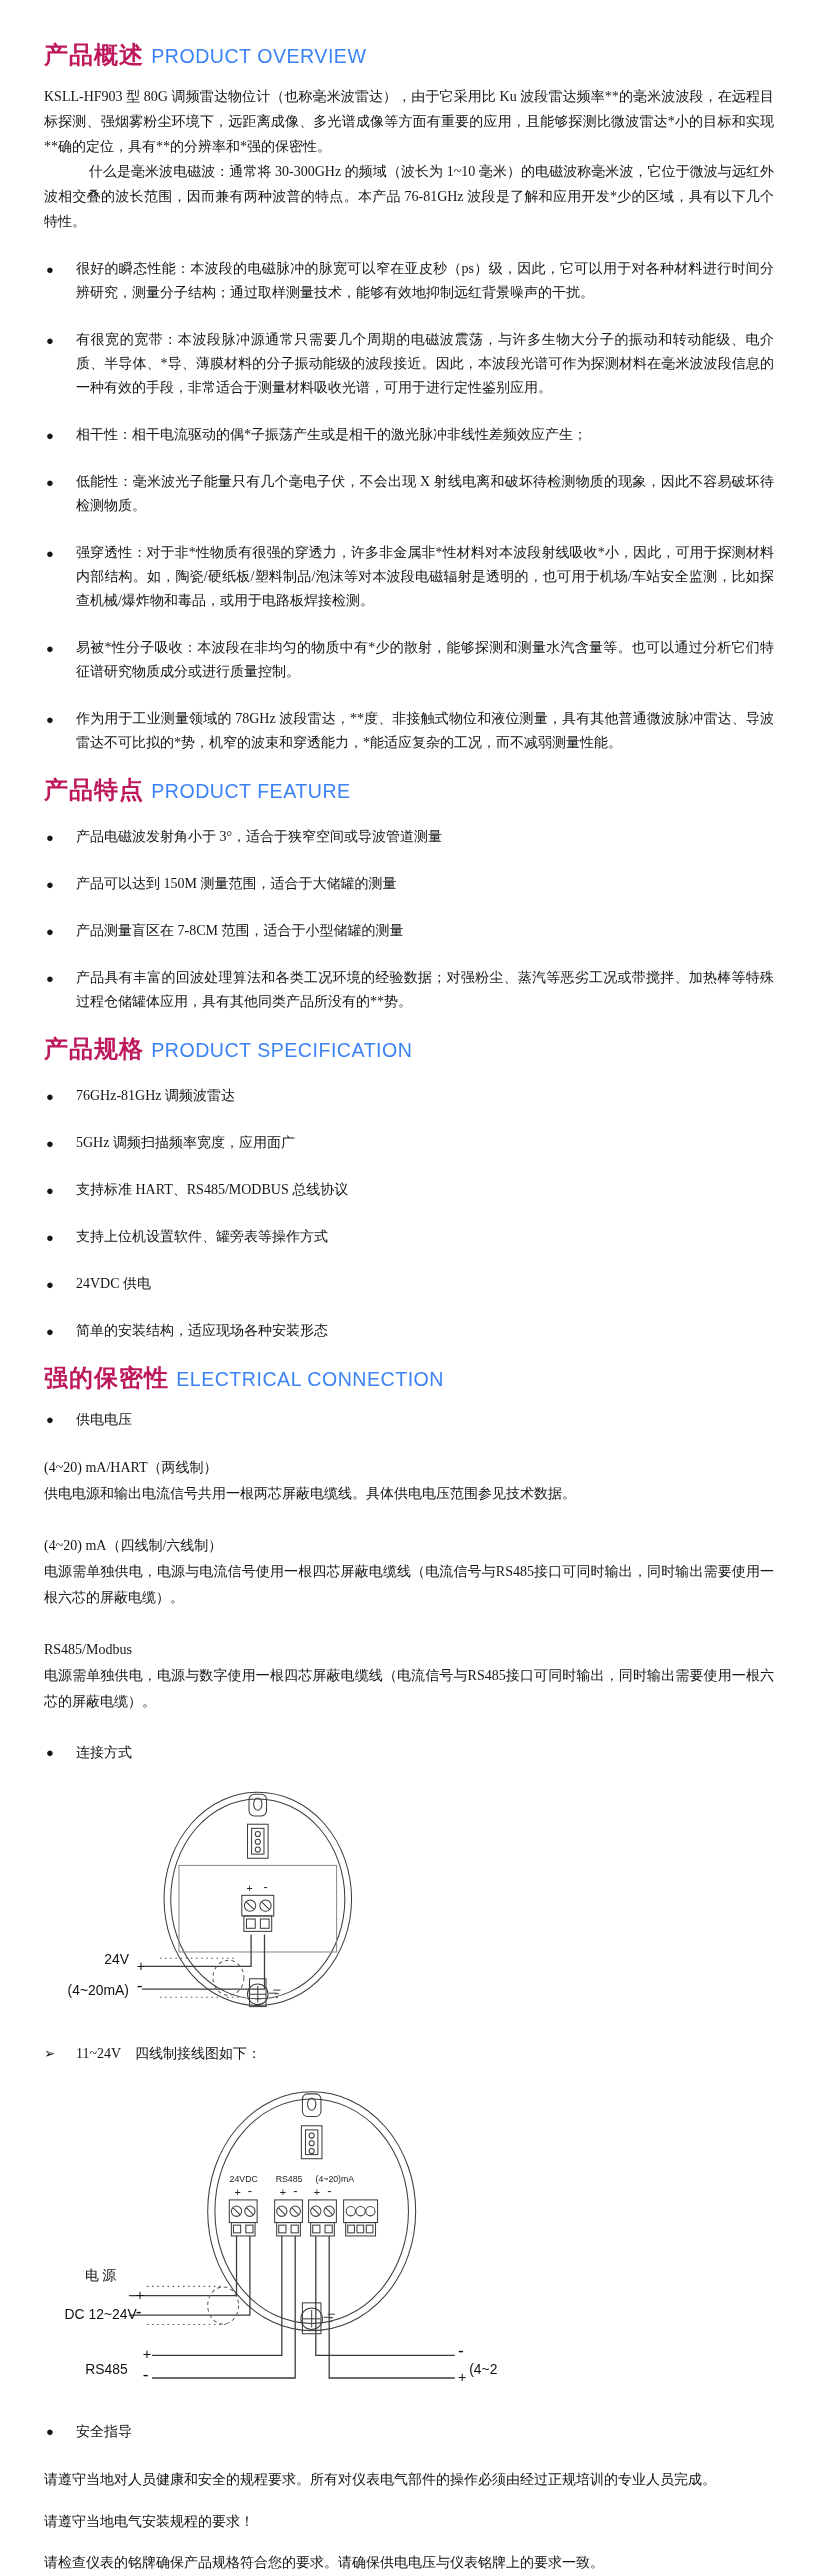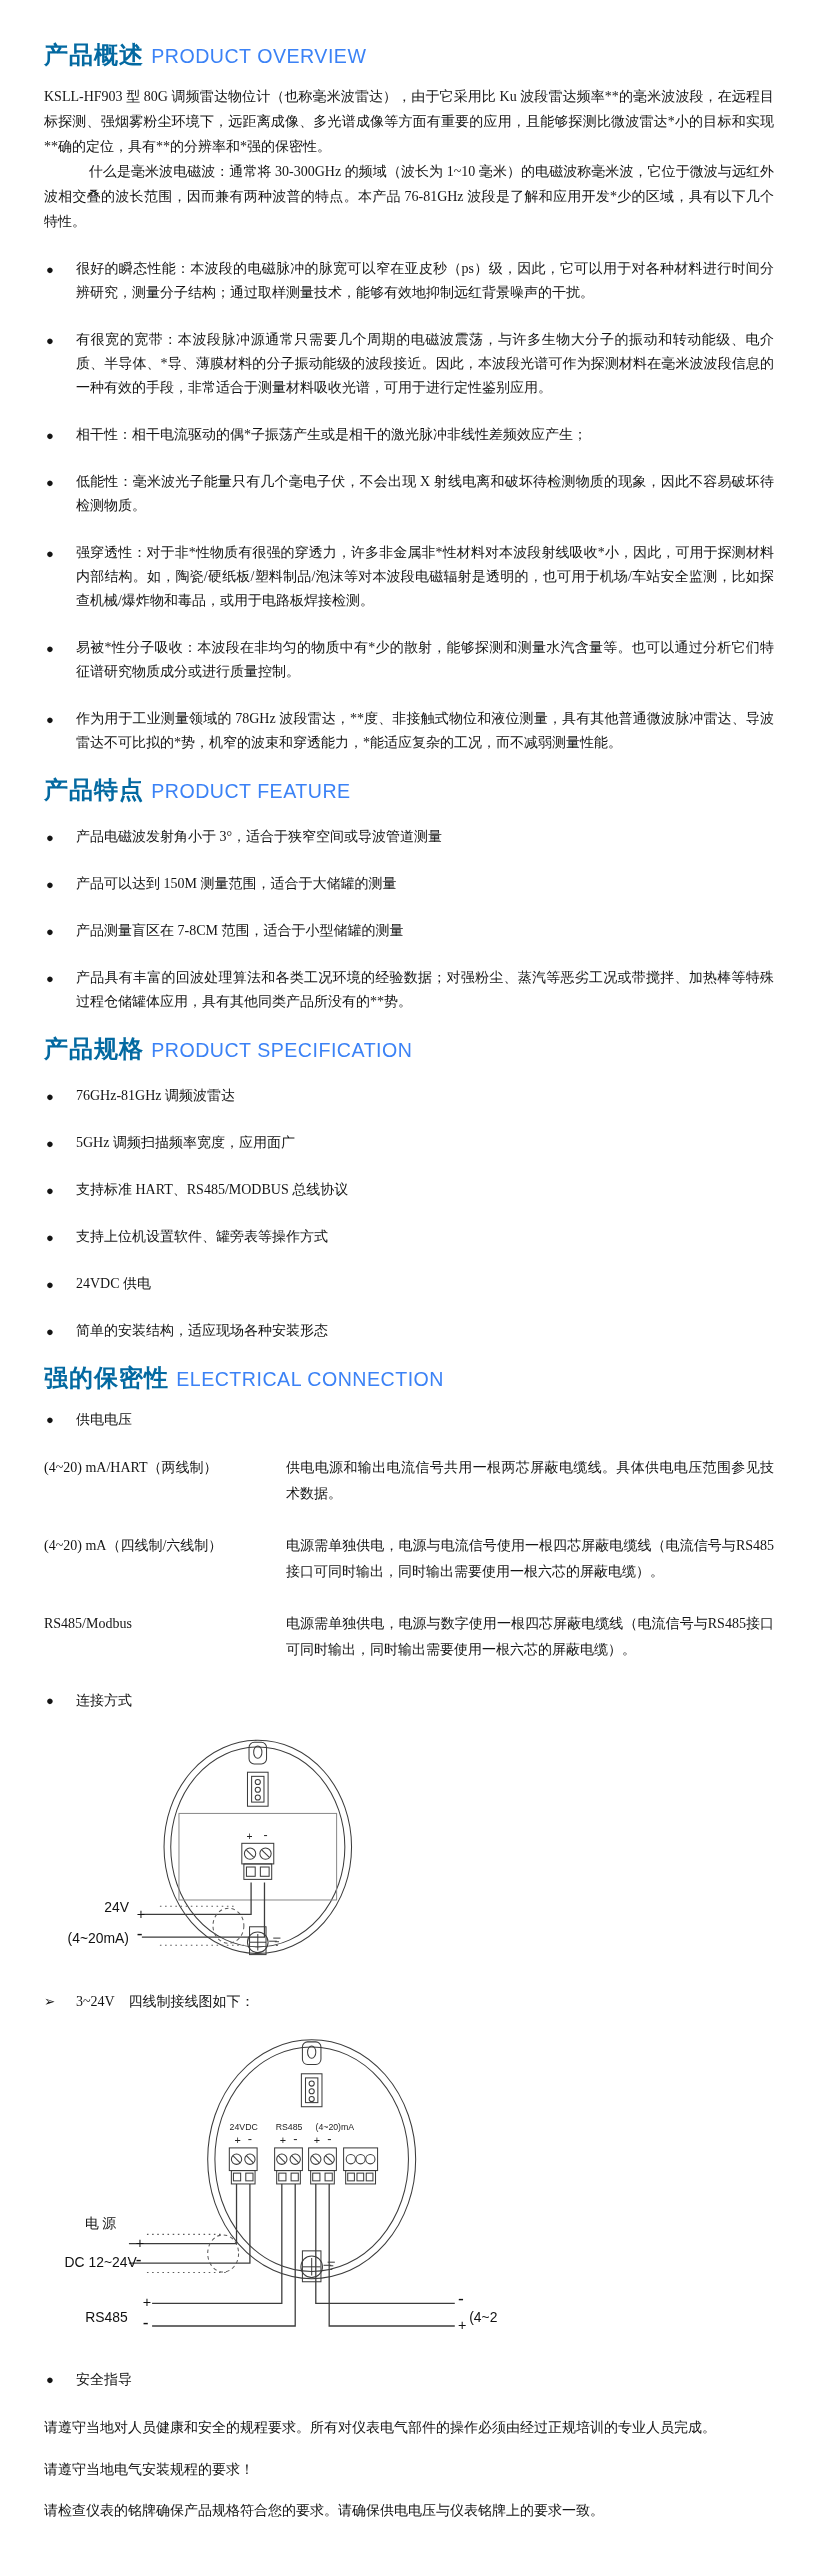--- a/index.html
+++ b/index.html
@@ -6,37 +6,37 @@
   .page{
     width:818px; box-sizing:border-box;
     padding:27px 44px 46px 44px;
     font-family:"Liberation Serif","DejaVu Serif",serif;
     color:#141414; font-size:14px; background:#fff;
   }
   
   .sec-h{margin:15.5px 0 17.5px 0; line-height:1;}
   .sec-zh{
     font-family:"Liberation Sans","DejaVu Sans",sans-serif;
-    font-weight:bold; font-size:24px; color:#0369a1; letter-spacing:1px;
+    font-weight:bold; font-size:24px; color:#be185d; letter-spacing:1px;
   }
   .sec-en{
     font-family:"Liberation Sans","DejaVu Sans",sans-serif;
     font-size:19.6px; color:#3b82f6; margin-left:7.2px; letter-spacing:0.5px;
   }
   .para{margin:0; line-height:25px; text-align:justify;}
   .para.indent{text-indent:3.2em;}
   .bullets{margin-top:23px;}
   .bullet{
     position:relative; padding-left:32px; margin:0 0 23px 0;
     line-height:24px; text-align:justify;
   }
   .bullet::before{content:"●"; position:absolute; left:2.1px; top:0.5px; font-size:13px;}
   .bullet.strong::before{top:0;}
   
-  .lr-row{display:flex; margin:0 0 26px 0;}
+  .lr-row{display:flex; margin:0 0 26px 0;flex-direction:column;}
   .lr-label{width:242px; flex:none; line-height:26px;}
   .lr-desc{flex:1; line-height:26px; text-align:justify;}
   .arrow-item{
     position:relative; padding-left:32px; margin:23px 0 7.2px 0; line-height:24px;
   }
   .arrow-item::before{content:"➢"; position:absolute; left:0px; top:0; font-size:13.4px;}
   figure.diagram{margin:5.2px 0 13.4px 0;}
   .d1{width:340px; margin-left:242px;}
   .d2{width:453px; margin-left:222px;}
   .safety p{margin:0 0 15.5px 0; line-height:26px; text-align:justify;}
@@ -158,21 +158,21 @@
           <line x1="415" y1="384" x2="415" y2="416"></line>
             <line x1="399" y1="400" x2="431" y2="400"></line>
           <line x1="437" y1="398" x2="452" y2="398"></line>
           <line x1="445" y1="392" x2="459" y2="392"></line>
             <line x1="448" y1="399" x2="456" y2="399"></line>
             <line x1="450" y1="406" x2="454" y2="406"></line>
         </g>
       </svg>
     </figure>
 
-    <p class="arrow-item">3~24V　四线制接线图如下：</p>
+    <p class="arrow-item">11~24V　四线制接线图如下：</p>
 
     <figure class="diagram d2">
       <svg viewBox="0 0 880 640" width="453" height="330" style="font-size:27px">
         <g fill="none" stroke="#3c3c3c" stroke-width="2">
           <ellipse cx="520" cy="268" rx="202" ry="232"></ellipse>
           <ellipse cx="520" cy="268" rx="188" ry="218"></ellipse>
           <rect x="502" y="40" width="36" height="44" rx="10"></rect>
           <ellipse cx="520" cy="60" rx="8" ry="12"></ellipse>
           <rect x="500" y="102" width="40" height="64"></rect>
           <rect x="508" y="110" width="24" height="48"></rect>

